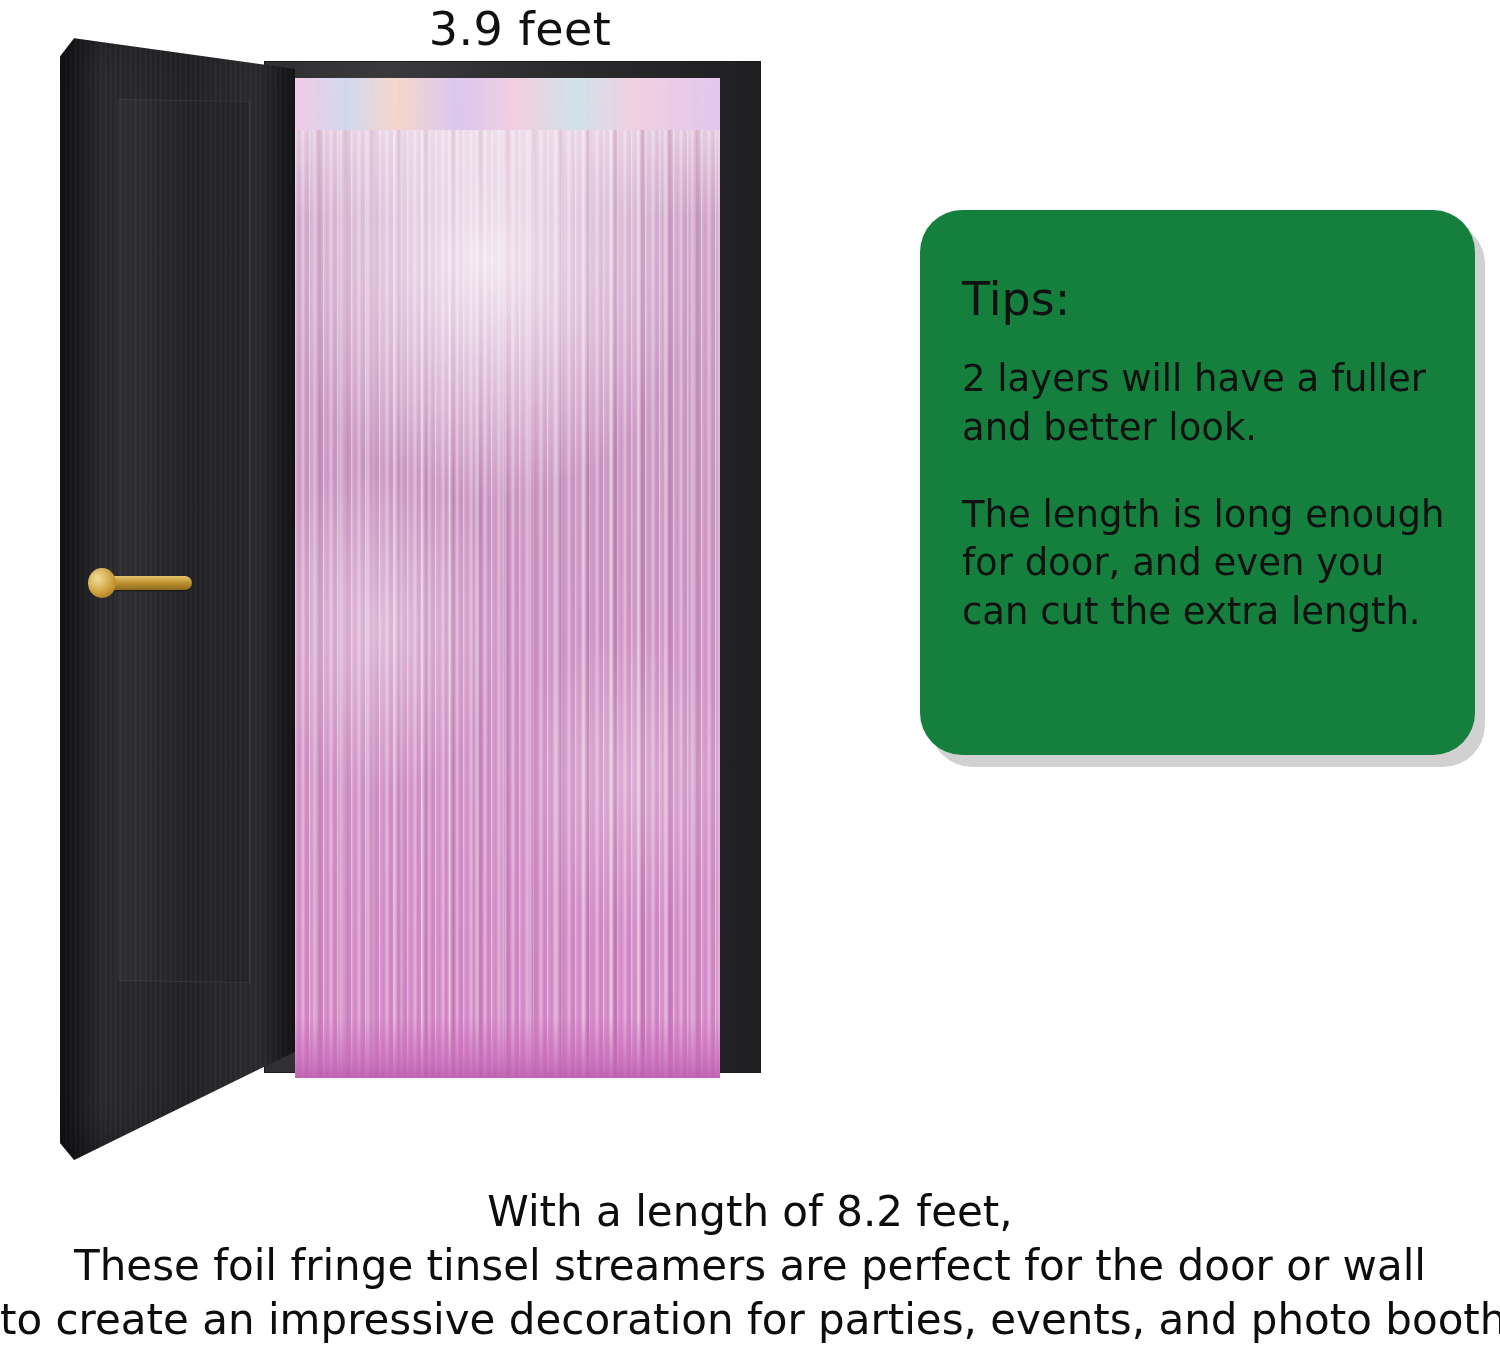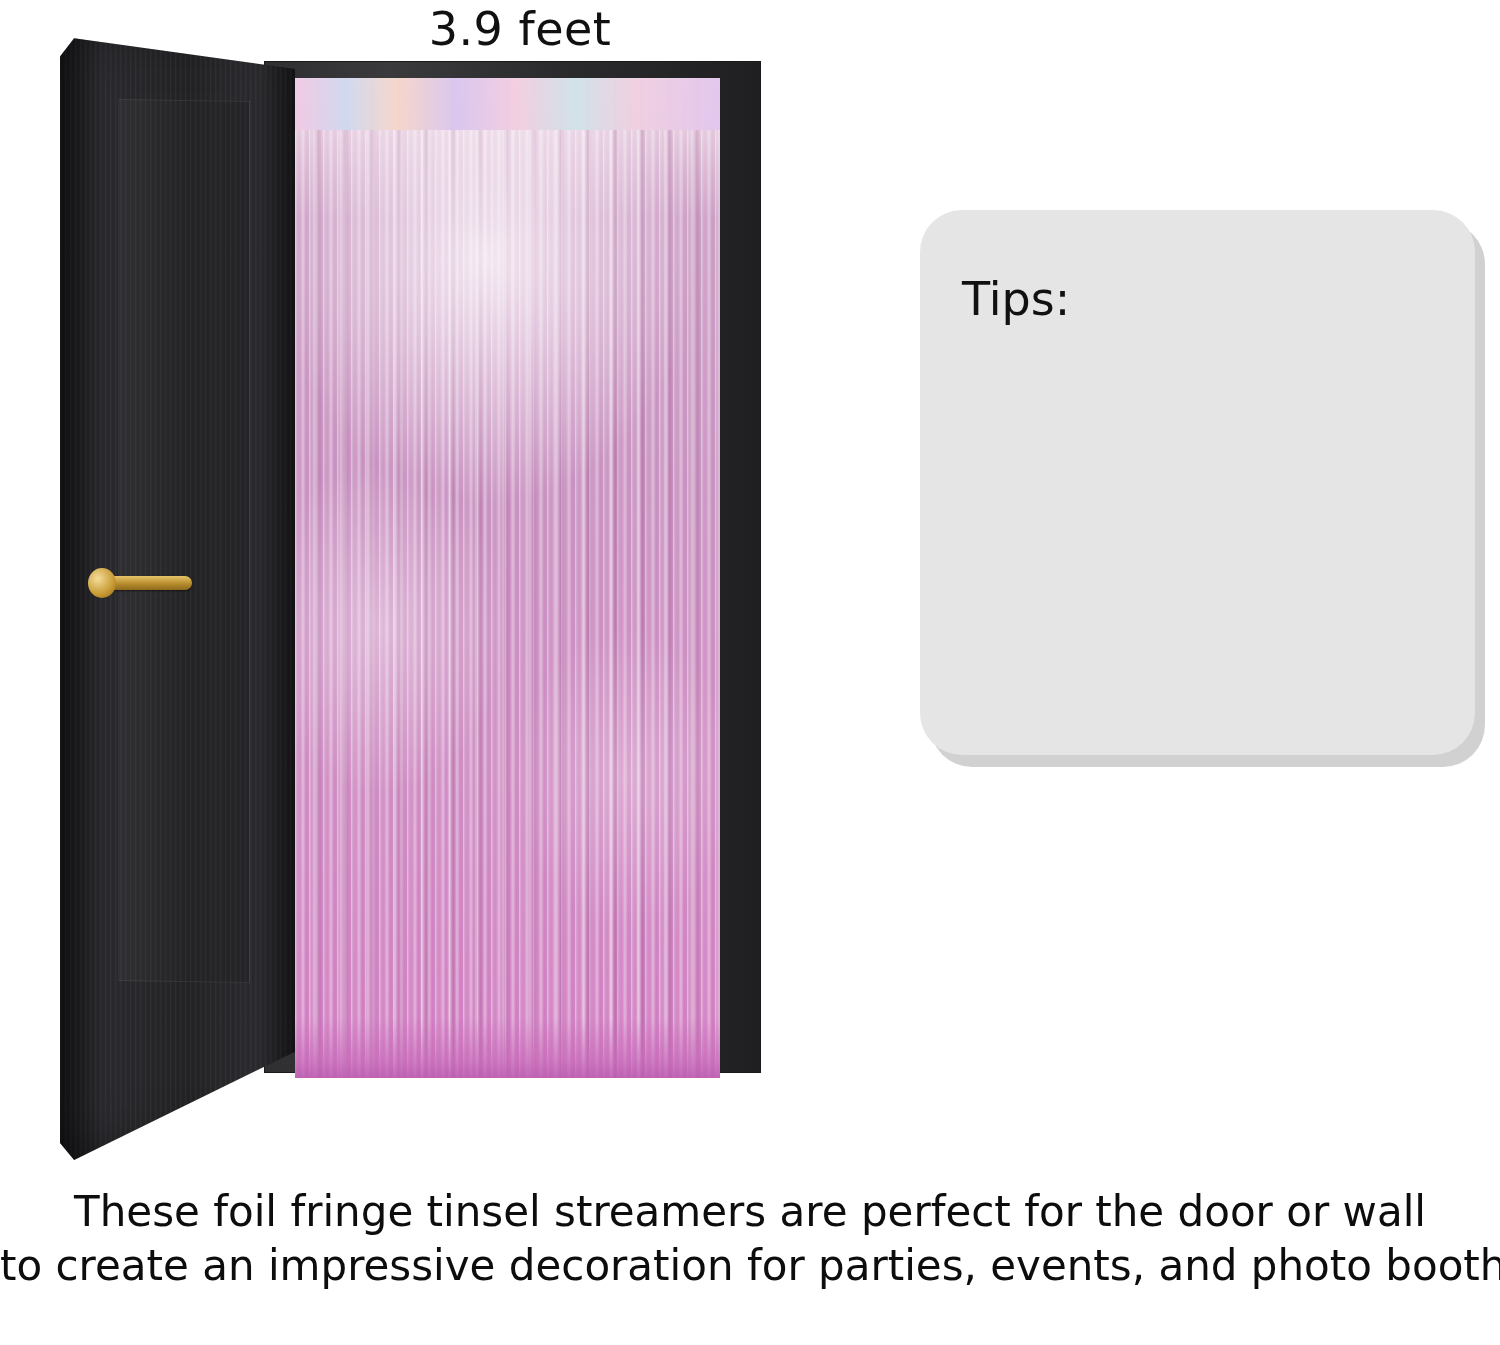--- a/index.html
+++ b/index.html
@@ -184,21 +184,21 @@
     background: linear-gradient(180deg, rgba(205,116,190,0) 0%, rgba(198,104,184,0.65) 70%, rgba(186,92,176,0.85) 100%);
   }
 
   
   .tips-card {
     position: absolute;
     left: 920px;
     top: 210px;
     width: 555px;
     height: 545px;
-    background: #e5e5e5;
+    background: #15803d;
     border-radius: 42px;
     box-shadow: 10px 12px 0 rgba(0,0,0,0.18);
   }
   .tips-title {
     position: absolute;
     left: 42px;
     top: 62px;
     font-size: 46px;
     color: #111111;
     font-family: "DejaVu Sans", sans-serif;
@@ -249,18 +249,23 @@
   </div>
 
   <div class="door-panel">
     <div class="door-panel-inset"></div>
     <div class="door-handle"></div>
   </div>
 </div>
 
 <div class="tips-card">
   <div class="tips-title">Tips:</div>
+  <div class="tips-body">
+    <p>2 layers will have a fuller and better look.</p>
+    <p>The length is long enough for door, and even you can cut the extra length.</p>
+  </div>
 </div>
 
 <div class="caption">
+  <div>With a length of 8.2 feet,</div>
   <div>These foil fringe tinsel streamers are perfect for the door or wall</div>
   <div>to create an impressive decoration for parties, events, and photo booths.</div>
 </div>
 
 </body></html>

